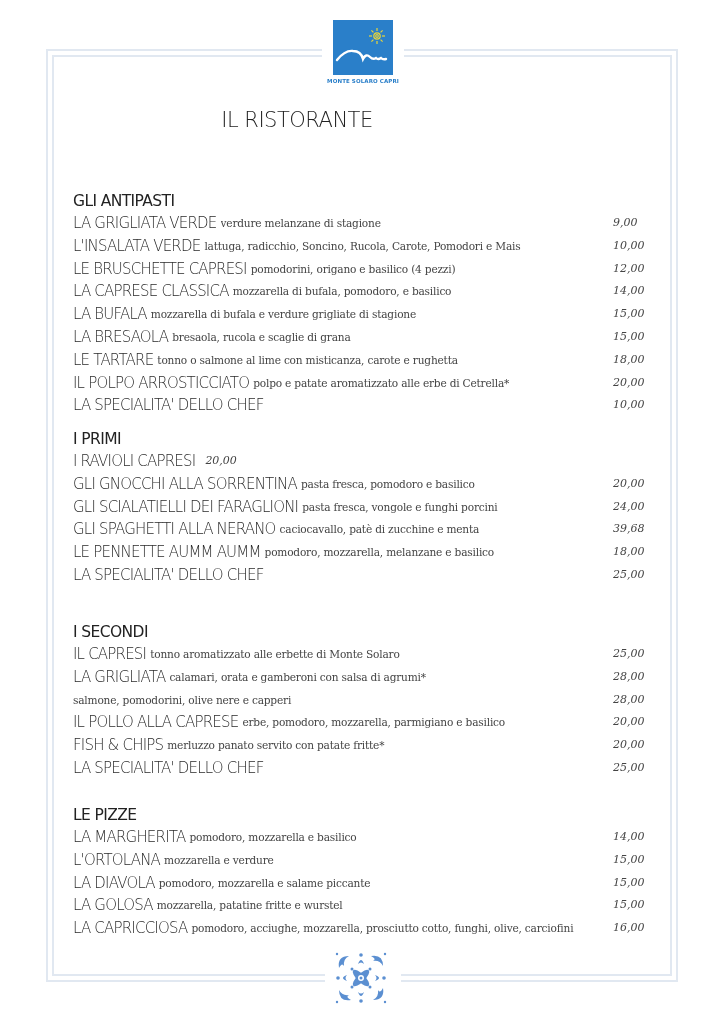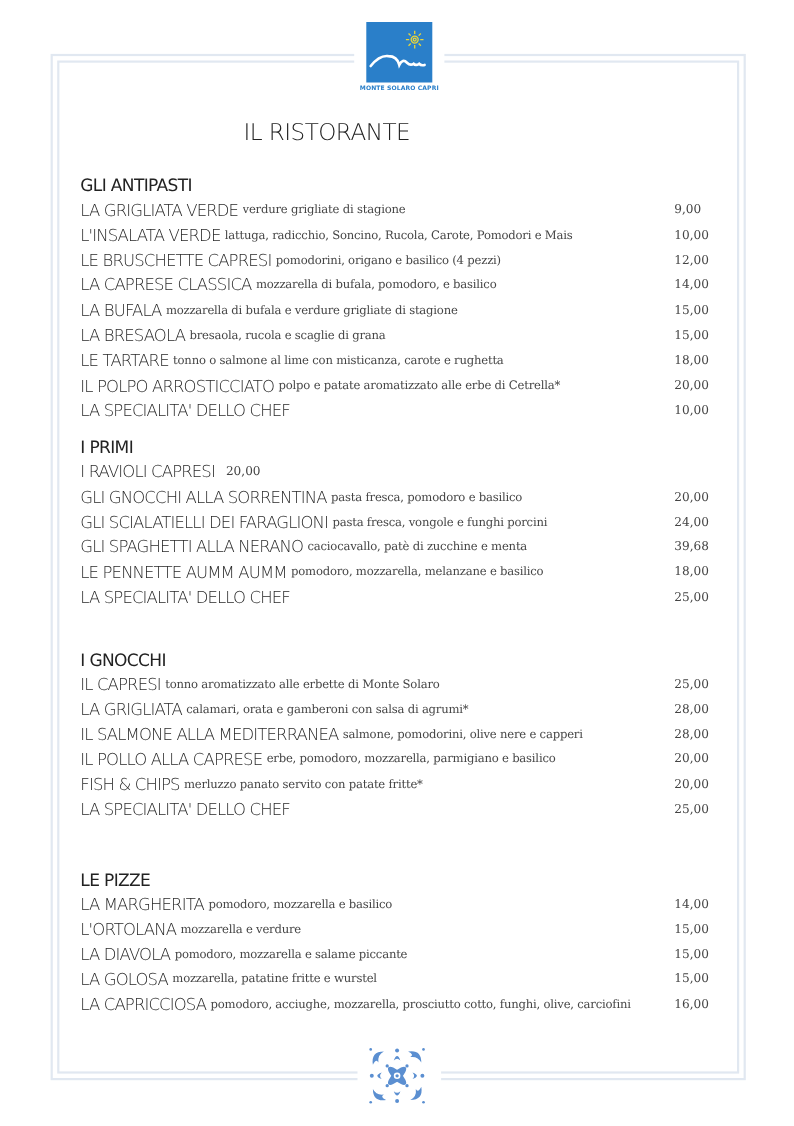--- a/index.html
+++ b/index.html
@@ -9,26 +9,26 @@
                    border: 2px solid #e1e8f1; box-sizing: border-box; }
     .frame-inner { position: absolute; left: 52px; top: 55px; width: 620px; height: 921px;
                    border: 2px solid #e1e8f1; box-sizing: border-box; }
     .gap-top { position: absolute; left: 322px; top: 40px; width: 82px; height: 24px; background: #fff; }
     .gap-bottom { position: absolute; left: 325px; top: 970px; width: 76px; height: 20px; background: #fff; }
     .logo { position: absolute; left: 333px; top: 20px; width: 60px; height: 55px; background: #2a7fc9; }
     .logo-text { position: absolute; left: 326px; top: 78px; width: 74px; text-align: center;
                  font-family: "DejaVu Sans", sans-serif; font-size: 5.5px; font-weight: bold; color: #2a7fc9; letter-spacing: 0.1px; }
     .title { position: absolute; top: 108px; left: 0; width: 594px; text-align: center;
              font-family: "DejaVu Sans", sans-serif; font-size: 21px; font-weight: 300; letter-spacing: -0.5px; color: #222; }
-    .section { position: absolute; left: 73px; width: 580px; }
+    .section { position: absolute; left: 73px; width: 580px; margin-top: 32px; }
     .section-title { font-family: "DejaVu Sans", sans-serif; font-size: 15.5px; letter-spacing: -0.6px; color: #222; height: 22px; line-height: 22px; }
     .row { display: flex; align-items: center; height: 22.8px; line-height: 22.8px; white-space: nowrap; }
     .name { font-family: "DejaVu Sans", sans-serif; font-size: 15px; font-weight: 300; letter-spacing: -0.8px; color: #2a2a2a; margin-right: 4px; }
     .desc { font-family: "DejaVu Serif", serif; font-size: 10.6px; color: #444; letter-spacing: -0.2px; flex: 1; overflow: hidden; }
-    .price { font-family: "DejaVu Serif", serif; font-size: 11px; color: #444; width: 40px; text-align: left; margin-left: 6px; }
+    .price { font-family: "DejaVu Serif", serif; font-size: 11px; color: #444; width: 40px; text-align: left; margin-left: 6px; font-style: italic; }
     .tile { position: absolute; left: 335px; top: 952px; width: 52px; height: 52px; }
   </style>
 </head>
 <body>
 
 <div class="frame-outer"></div>
 <div class="frame-inner"></div>
 <div class="gap-top"></div>
 <div class="gap-bottom"></div>
 
@@ -51,21 +51,21 @@
 </div>
 <div class="logo-text">MONTE SOLARO CAPRI</div>
 
 <div class="title">IL RISTORANTE</div>
 
 <div id="sections">
     <div class="section" style="top: 158px;">
       <div class="section-title">GLI ANTIPASTI</div>
       <div class="row">
         <span class="name">LA GRIGLIATA VERDE</span>
-        <span class="desc">verdure grigliate di stagione</span>
+        <span class="desc">verdure melanzane di stagione</span>
         <span class="price">9,00</span>
       </div>
       <div class="row">
         <span class="name">L'INSALATA VERDE</span>
         <span class="desc">lattuga, radicchio, Soncino, Rucola, Carote, Pomodori e Mais</span>
         <span class="price">10,00</span>
       </div>
       <div class="row">
         <span class="name">LE BRUSCHETTE CAPRESI</span>
         <span class="desc">pomodorini, origano e basilico (4 pezzi)</span>
@@ -128,53 +128,52 @@
         <span class="desc">pomodoro, mozzarella, melanzane e basilico</span>
         <span class="price">18,00</span>
       </div>
       <div class="row">
         <span class="name">LA SPECIALITA' DELLO CHEF</span>
         <span class="desc"></span>
         <span class="price">25,00</span>
       </div>
     </div>
     <div class="section" style="top: 589px;">
-      <div class="section-title">I GNOCCHI</div>
+      <div class="section-title">I SECONDI</div>
       <div class="row">
         <span class="name">IL CAPRESI</span>
         <span class="desc">tonno aromatizzato alle erbette di Monte Solaro</span>
         <span class="price">25,00</span>
       </div>
       <div class="row">
         <span class="name">LA GRIGLIATA</span>
         <span class="desc">calamari, orata e gamberoni con salsa di agrumi*</span>
         <span class="price">28,00</span>
       </div>
       <div class="row">
-        <span class="name">IL SALMONE ALLA MEDITERRANEA</span>
         <span class="desc">salmone, pomodorini, olive nere e capperi</span>
         <span class="price">28,00</span>
       </div>
       <div class="row">
         <span class="name">IL POLLO ALLA CAPRESE</span>
         <span class="desc">erbe, pomodoro, mozzarella, parmigiano e basilico</span>
         <span class="price">20,00</span>
       </div>
       <div class="row">
         <span class="name">FISH &amp; CHIPS</span>
         <span class="desc">merluzzo panato servito con patate fritte*</span>
         <span class="price">20,00</span>
       </div>
       <div class="row">
         <span class="name">LA SPECIALITA' DELLO CHEF</span>
         <span class="desc"></span>
         <span class="price">25,00</span>
       </div>
     </div>
-    <div class="section" style="top: 789px;">
+    <div class="section" style="top: 772px;">
       <div class="section-title">LE PIZZE</div>
       <div class="row">
         <span class="name">LA MARGHERITA</span>
         <span class="desc">pomodoro, mozzarella e basilico</span>
         <span class="price">14,00</span>
       </div>
       <div class="row">
         <span class="name">L'ORTOLANA</span>
         <span class="desc">mozzarella e verdure</span>
         <span class="price">15,00</span>

